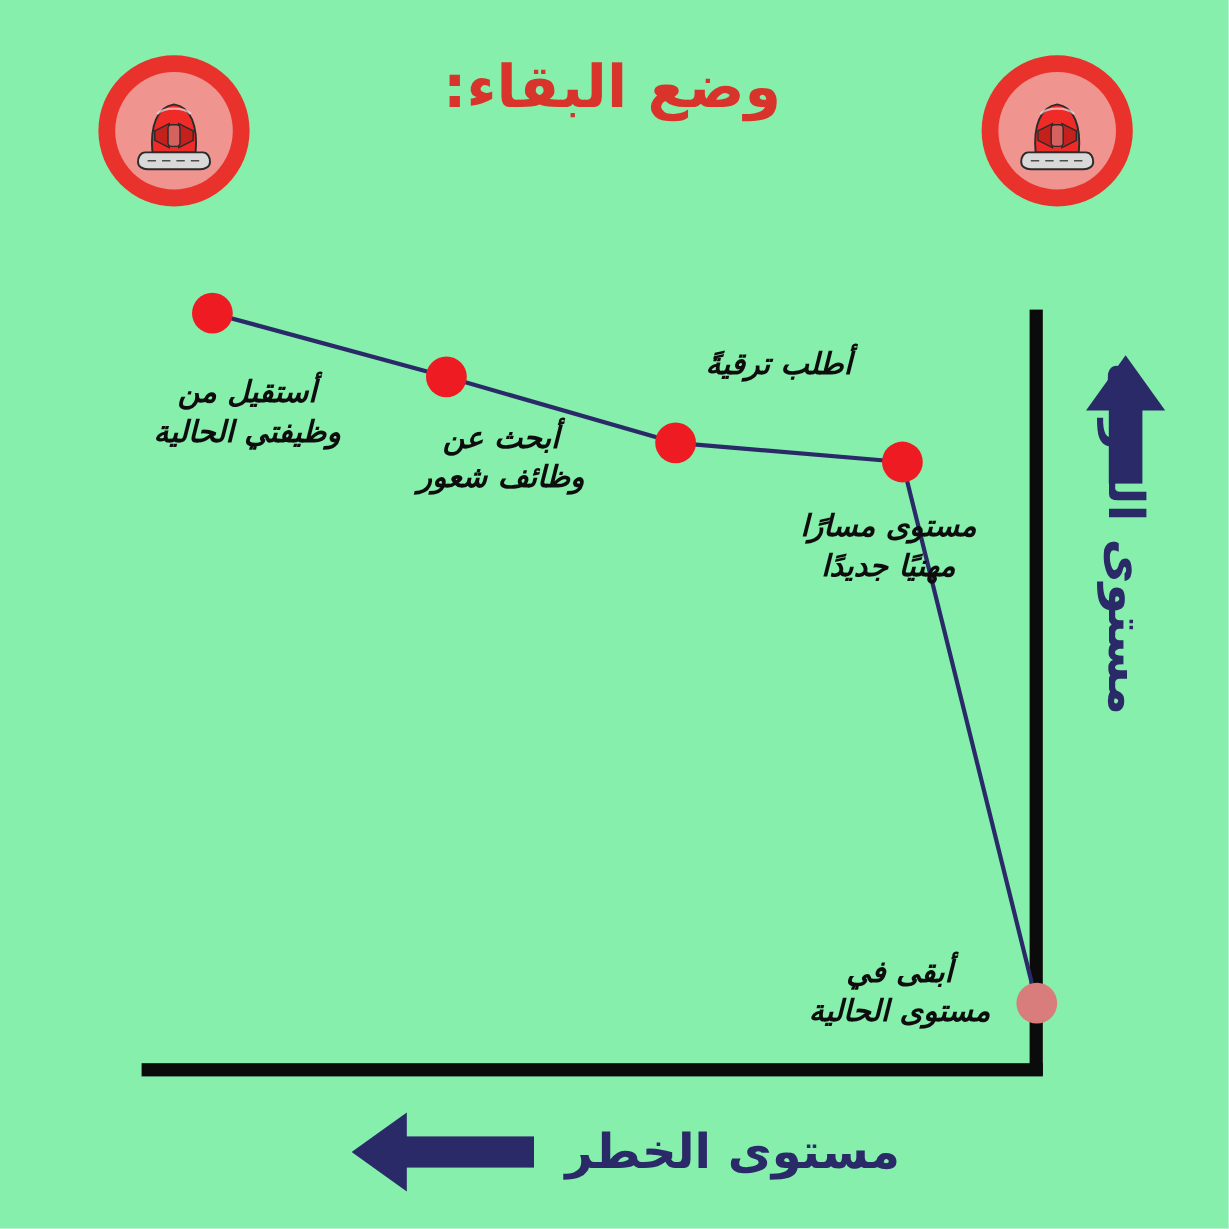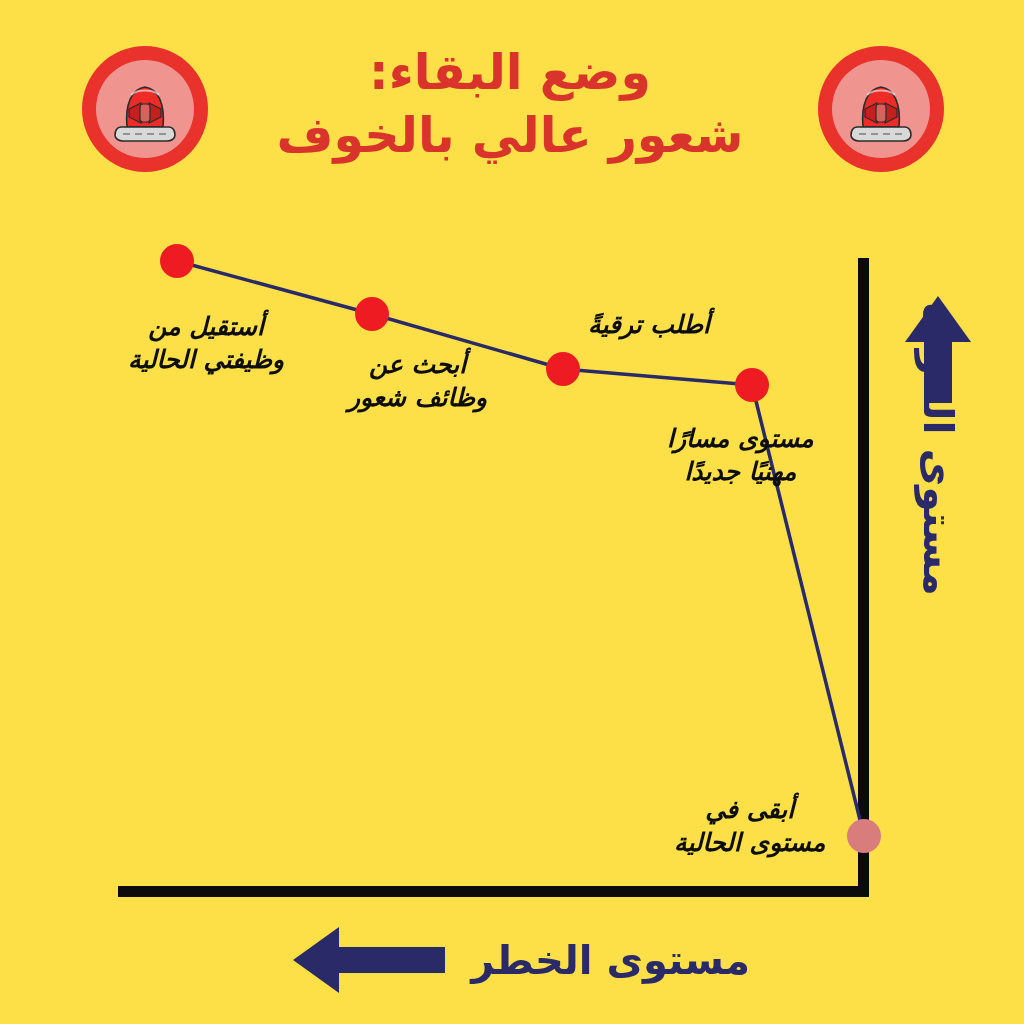--- a/index.html
+++ b/index.html
@@ -5,21 +5,21 @@
 <style>
   html, body {
     margin: 0;
     padding: 0;
     background: #ffffff;
   }
   #stage {
     position: relative;
     width: 1024px;
     height: 1024px;
-    background: #fde047;
+    background: #86efac;
     overflow: hidden;
     font-family: "DejaVu Sans", "Liberation Sans", sans-serif;
   }
 
   
   .title-block {
     position: absolute;
     left: 230px;
     top: 42px;
     width: 560px;
@@ -187,21 +187,20 @@
       <path d="M32 48 L44 42 L44 62 L32 56 Z" fill="#c4201c" stroke="#2b2b2b" stroke-width="1.2"></path>
       <path d="M64 48 L52 42 L52 62 L64 56 Z" fill="#c4201c" stroke="#2b2b2b" stroke-width="1.2"></path>
       <rect x="43" y="43" width="10" height="18" rx="3" fill="#d4625e" stroke="#2b2b2b" stroke-width="1.2"></rect>
       <path d="M24 66 L72 66 C76 66 78 70 78 74 C78 78 74 80 70 80 L26 80 C22 80 18 78 18 74 C18 70 20 66 24 66 Z" fill="#d9d9d9" stroke="#2b2b2b" stroke-width="1.6"></path>
       <path d="M26 73 L70 73" stroke="#2b2b2b" stroke-width="1.2" stroke-dasharray="7 5" opacity="0.8"></path>
     </svg>
   </div>
 
   <div class="title-block">
     <div class="title-line">وضع البقاء:</div>
-    <div class="title-line">شعور عالي بالخوف</div>
   </div>
 
   <div class="siren-badge right">
     <div class="siren-inner-ring"></div>
     <svg class="siren-art" viewBox="0 0 96 96">
       <path d="M30 66 C28 44 34 28 48 26 C62 28 68 44 66 66 Z" fill="#ee2b27" stroke="#2b2b2b" stroke-width="1.6"></path>
       <path d="M34 34 C40 28 56 28 62 34" fill="none" stroke="#ffffff" stroke-width="2" opacity="0.6"></path>
       <path d="M32 48 L44 42 L44 62 L32 56 Z" fill="#c4201c" stroke="#2b2b2b" stroke-width="1.2"></path>
       <path d="M64 48 L52 42 L52 62 L64 56 Z" fill="#c4201c" stroke="#2b2b2b" stroke-width="1.2"></path>
       <rect x="43" y="43" width="10" height="18" rx="3" fill="#d4625e" stroke="#2b2b2b" stroke-width="1.2"></rect>
@@ -222,21 +221,21 @@
         <circle cx="752" cy="385" r="17" fill="#ee1c22"></circle>
         <circle cx="864" cy="836" r="17" fill="#d97c7c"></circle>
       </g>
   </svg>
 
   <div id="point-labels">
       <div class="pt-label" style="left: 128px; top: 310px;">أستقيل من
 وظيفتي الحالية</div>
       <div class="pt-label" style="left: 348px; top: 348px;">أبحث عن
 وظائف شعور</div>
-      <div class="pt-label" style="left: 588px; top: 308px;">أطلب ترقيةً</div>
+      <div class="pt-label" style="left: 588px; top: 287px;">أطلب ترقيةً</div>
       <div class="pt-label" style="left: 667px; top: 422px;">مستوى مسارًا
 مهنيًا جديدًا</div>
       <div class="pt-label" style="left: 674px; top: 793px;">أبقى في
 مستوى الحالية</div>
     </div>
 
   <div class="ylab-wrap">
     <div class="yarrow"></div>
     <div class="yarrow-stem"></div>
     <div class="ylab-text">مستوى الخوف</div>

